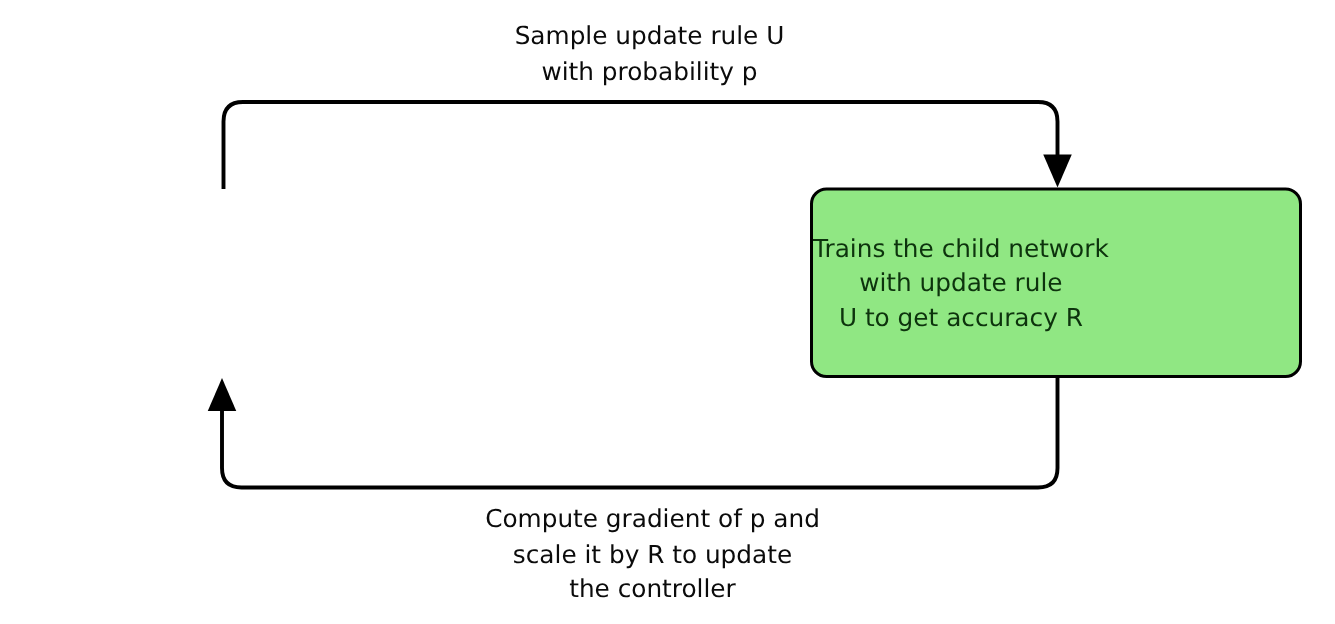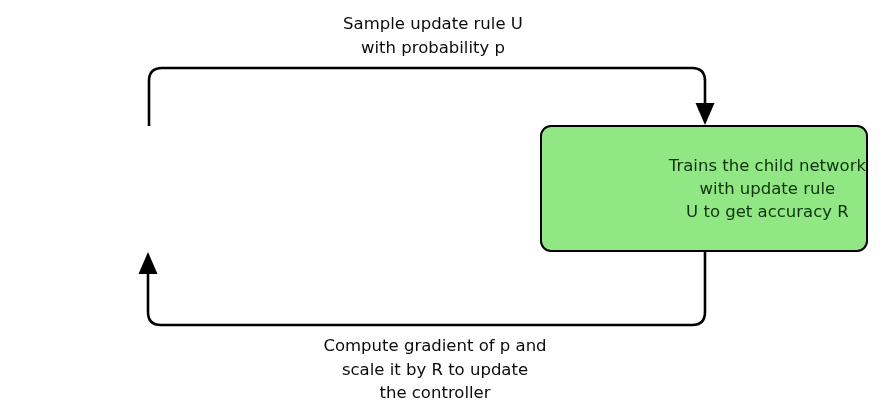--- a/index.html
+++ b/index.html
@@ -26,21 +26,21 @@
     stroke-width: 2.6px;
     stroke-linecap: butt;
   }
   .node {
     position: absolute;
     box-sizing: border-box;
     border: 2.6px solid #000;
     border-radius: 11px;
     display: flex;
     align-items: center;
-    justify-content: flex-end;
+    justify-content: flex-start;
     text-align: center;
     font-size: 16.5px;
     line-height: 23px;
     white-space: pre-line;
   }
   .node-controller {
     left: 35px;
     top: 125px;
     width: 227px;
     height: 127px;

